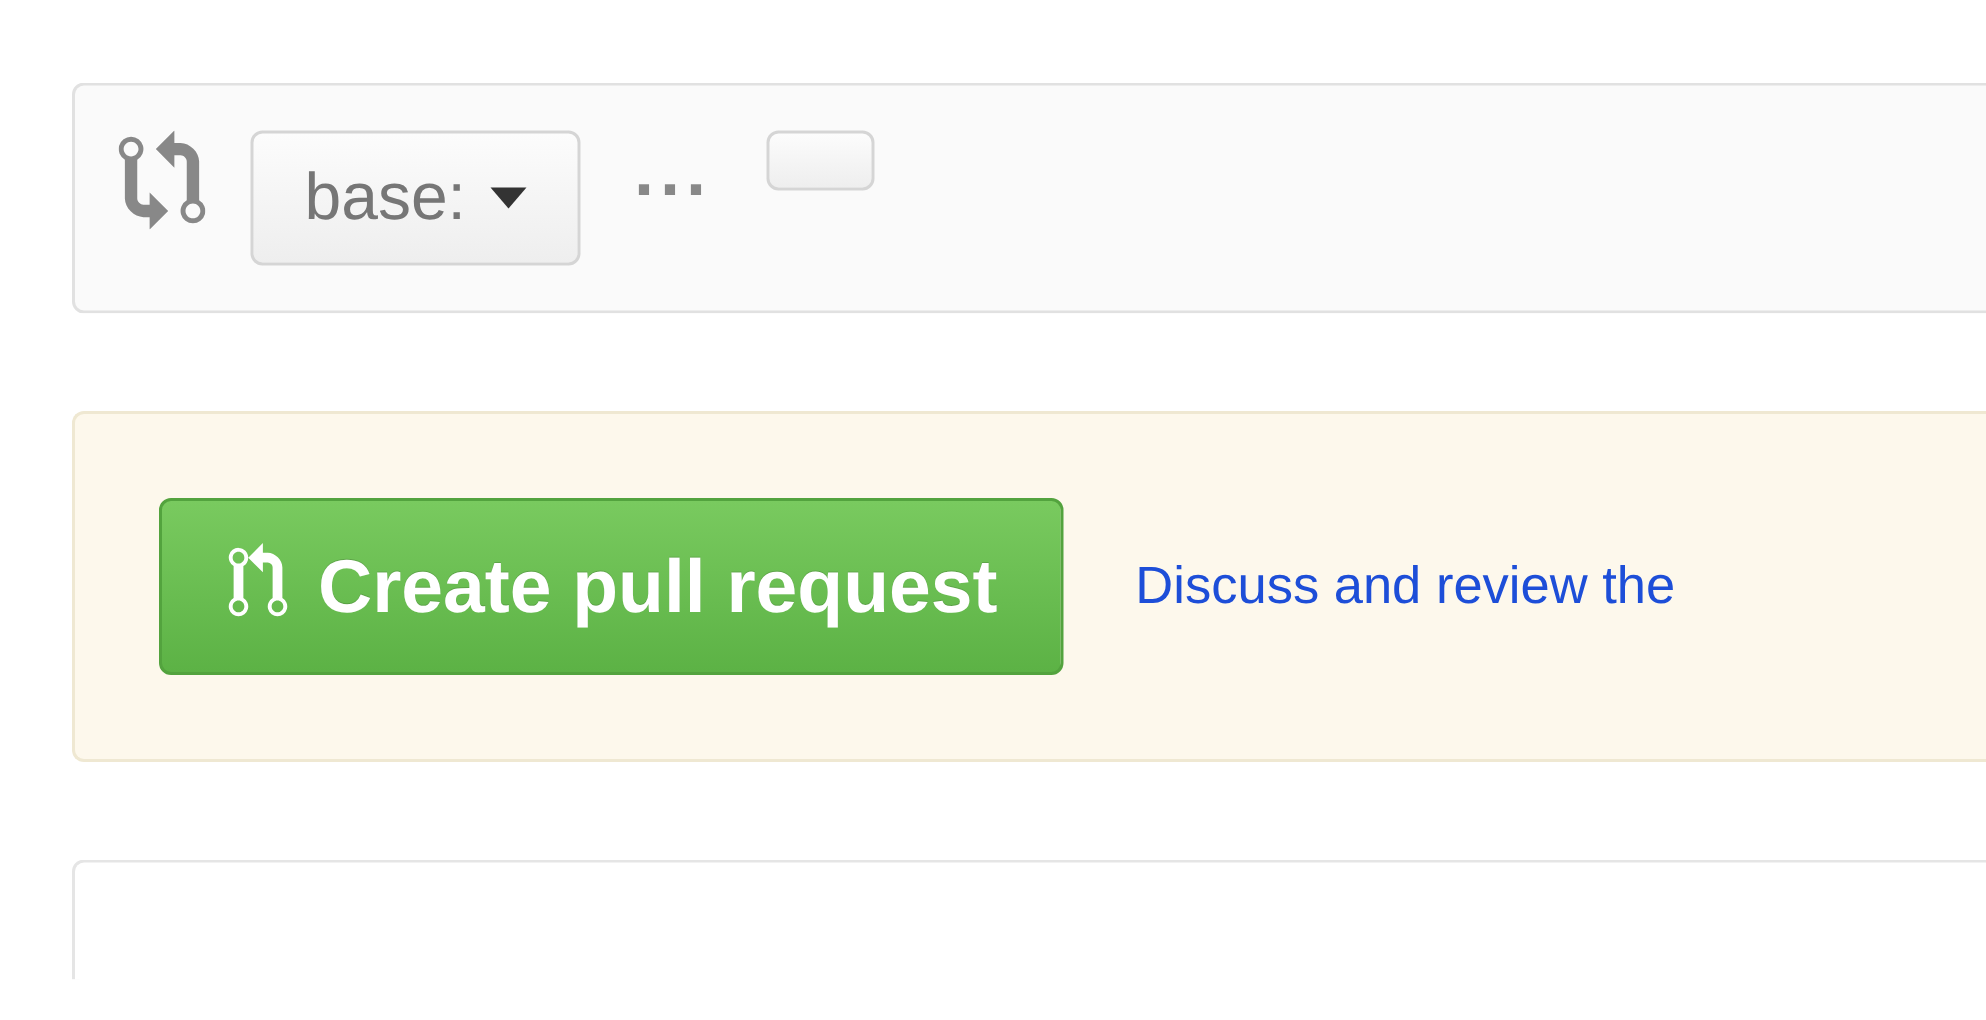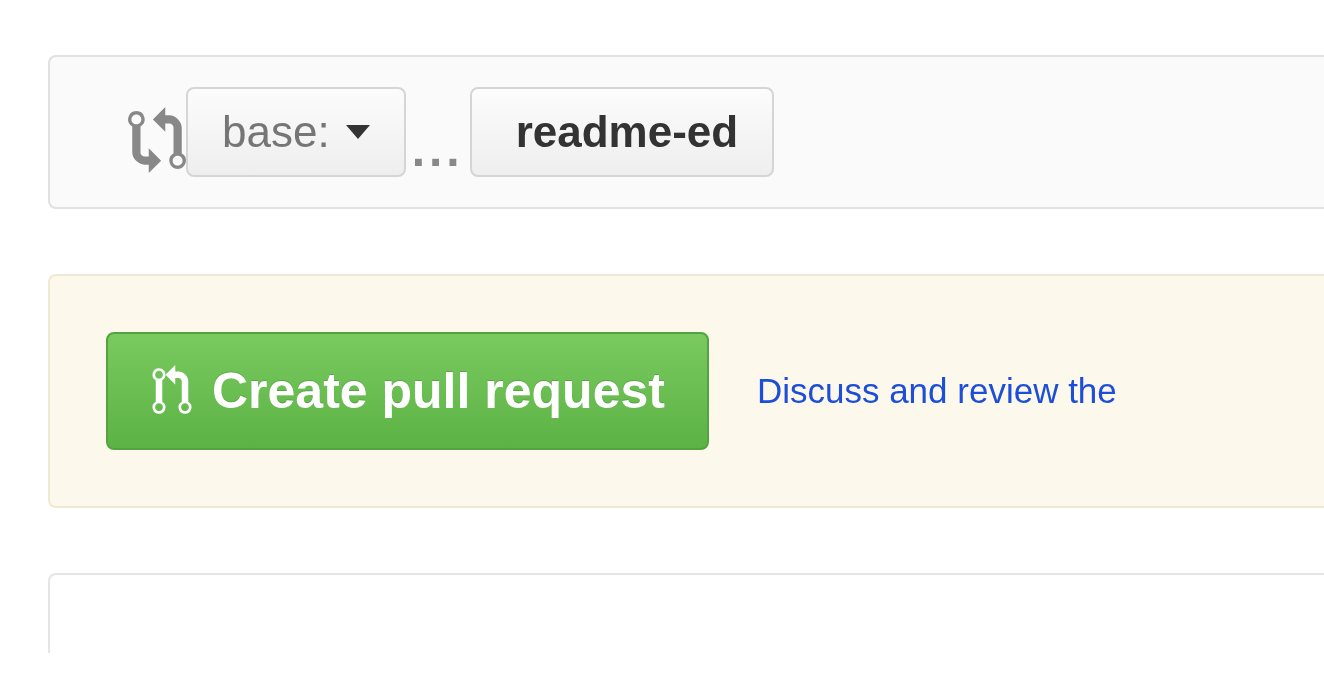--- a/index.html
+++ b/index.html
@@ -13,23 +13,24 @@
       width: 1324px;
       height: 680px;
       overflow: hidden;
     }
     .compare-bar {
       margin: 55px 0 0 48px;
       border: 2px solid #e1e1e1;
       border-right: none;
       border-radius: 8px 0 0 8px;
       background: #fafafa;
-      padding: 30px 20px 30px 78px;
+      padding: 30px 20px 30px 29px;
       display: flex;
-      align-items: flex-end;
+      align-items: flex-start;
+      gap: 30px;
       width: calc(100% - 48px);
     }
     .compare-icon {
       color: #888888;
       flex-shrink: 0;
     }
     .branch-select {
       display: inline-flex;
       align-items: center;
       background: linear-gradient(#fcfcfc, #eeeeee);
@@ -74,21 +75,21 @@
       border-right: none;
       border-radius: 8px 0 0 8px;
       padding: 56px 20px 56px 56px;
       display: flex;
       align-items: center;
       gap: 48px;
       width: calc(100% - 48px);
     }
     .create-pr-btn {
       display: inline-flex;
-      align-items: center;
+      align-items: flex-start;
       gap: 18px;
       background: linear-gradient(#79ca5f, #5cb245);
       border: 2px solid #53a33e;
       border-radius: 8px;
       padding: 28px 42px;
       color: #ffffff;
       font-size: 50px;
       font-weight: 700;
       cursor: pointer;
       white-space: nowrap;
@@ -124,21 +125,20 @@
   </span>
 
   <div class="branch-select">
     <span class="label-prefix">base:</span>
     <span class="caret"></span>
   </div>
 
   <span class="ellipsis">...</span>
 
   <div class="branch-select">
-    <span class="label-value">readme-ed</span>
   </div>
 </div>
 
 <div class="pr-banner">
   <button class="create-pr-btn">
     <svg width="44" height="52" viewBox="0 0 12 16" fill="#ffffff">
       <path fill-rule="evenodd" d="M11 11.28V5c-.03-.78-.34-1.47-.94-2.06C9.46 2.35 8.78 2.03 8 2H7V0L4 3l3 3V4h1c.27.02.48.11.69.31.21.2.3.42.31.69v6.28A1.993 1.993 0 0 0 10 15a1.993 1.993 0 0 0 1-3.72zm-1 2.92c-.66 0-1.2-.55-1.2-1.2 0-.65.55-1.2 1.2-1.2.65 0 1.2.55 1.2 1.2 0 .65-.55 1.2-1.2 1.2zM4 3c0-1.11-.89-2-2-2a1.993 1.993 0 0 0-1 3.72v6.56A1.993 1.993 0 0 0 2 15a1.993 1.993 0 0 0 1-3.72V4.72c.59-.34 1-.98 1-1.72zm-.8 10c0 .66-.55 1.2-1.2 1.2-.65 0-1.2-.55-1.2-1.2 0-.65.55-1.2 1.2-1.2.65 0 1.2.55 1.2 1.2zM2 4.2C1.34 4.2.8 3.65.8 3c0-.65.55-1.2 1.2-1.2.65 0 1.2.55 1.2 1.2 0 .65-.55 1.2-1.2 1.2z"></path>
     </svg>
     <span>Create pull request</span>
   </button>

